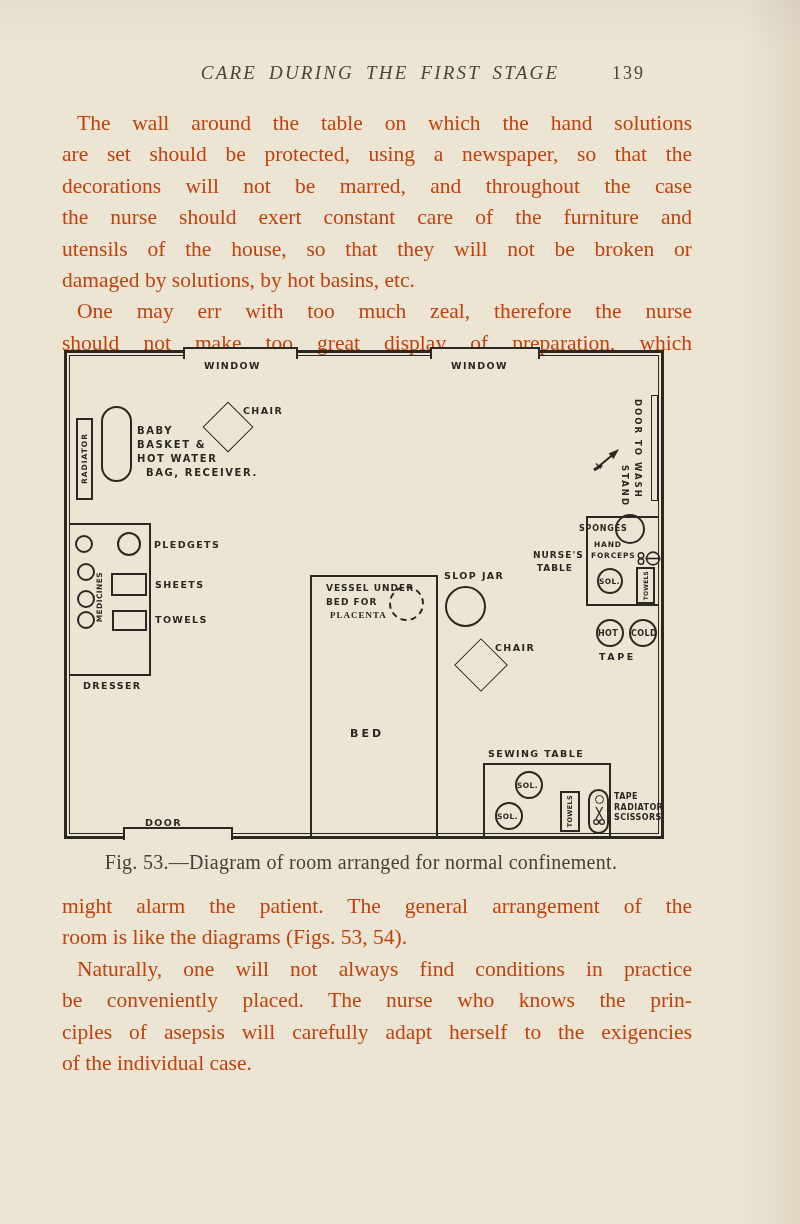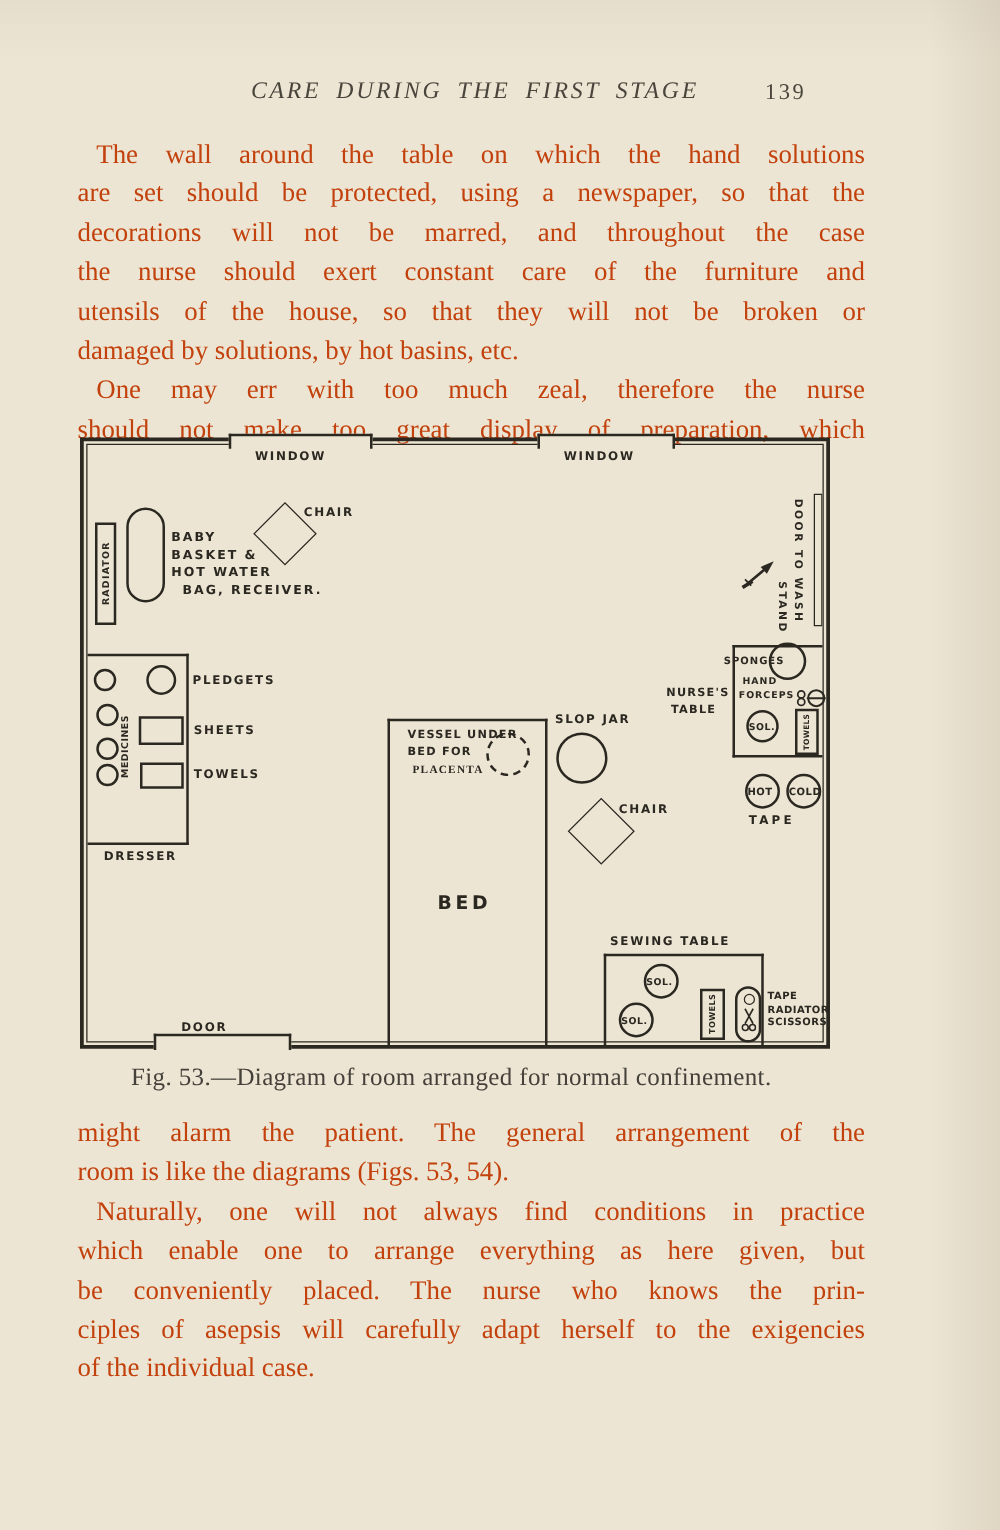--- a/index.html
+++ b/index.html
@@ -131,21 +131,21 @@
   <div class="lbl" style="left:88px;top:261px;">TOWELS</div>
   <div class="lbl" style="left:16px;top:327px;">DRESSER</div>
 
   <div class="rect" style="left:243px;top:222px;width:128px;height:261px;border-bottom:none;"></div>
   <div class="multiline abs" style="left:259px;top:229px;z-index:2;">
     <div style="font-size:9px;letter-spacing:1px;line-height:13.5px;">VESSEL UNDER</div>
     <div style="font-size:9px;letter-spacing:1px;line-height:13.5px;">BED FOR</div>
     <div style="font-size:9px;letter-spacing:1px;line-height:13.5px;padding-left:4px;font-family:Liberation Serif, serif;">PLACENTA</div>
   </div>
   <div class="circ" style="left:322px;top:233px;width:35px;height:35px;border-style:dashed;border-width:2px;"></div>
-  <div class="lbl" style="left:283px;top:360px;font-size:15px;letter-spacing:3px;">BED</div>
+  <div class="lbl" style="left:283px;top:374px;font-size:11px;letter-spacing:3px;">BED</div>
 
   <div class="lbl" style="left:377px;top:217px;">SLOP JAR</div>
   <div class="circ" style="left:378px;top:233px;width:41px;height:41px;"></div>
   <div class="diamond" style="left:395px;top:293px;width:38px;height:38px;"></div>
   <div class="lbl" style="left:428px;top:289px;">CHAIR</div>
 
   <div class="multiline abs" style="left:466px;top:196px;z-index:2;text-align:right;width:40px;">
     <div style="font-size:9px;letter-spacing:1px;line-height:13px;">NURSE'S</div>
     <div style="font-size:9px;letter-spacing:1px;line-height:13px;">TABLE</div>
   </div>
@@ -207,17 +207,16 @@
     <div style="font-size:8px;letter-spacing:0.4px;line-height:10.5px;">SCISSORS</div>
   </div>
 </div>
 
 <div class="caption">Fig. 53.—Diagram of room arranged for normal confinement.</div>
 
 <div class="textblock tb2">
   <div class="bl">might alarm the patient.  The general arrangement of the</div>
   <div class="bl last">room is like the diagrams (Figs. 53, 54).</div>
   <div class="bl ind">Naturally, one will not always find conditions in practice</div>
-  <div class="bl">which enable one to arrange everything as here given, but</div>
   <div class="bl">be conveniently placed.  The nurse who knows the prin-</div>
   <div class="bl">ciples of asepsis will carefully adapt herself to the exigencies</div>
   <div class="bl last">of the individual case.</div>
 </div>
 
 </body></html>

